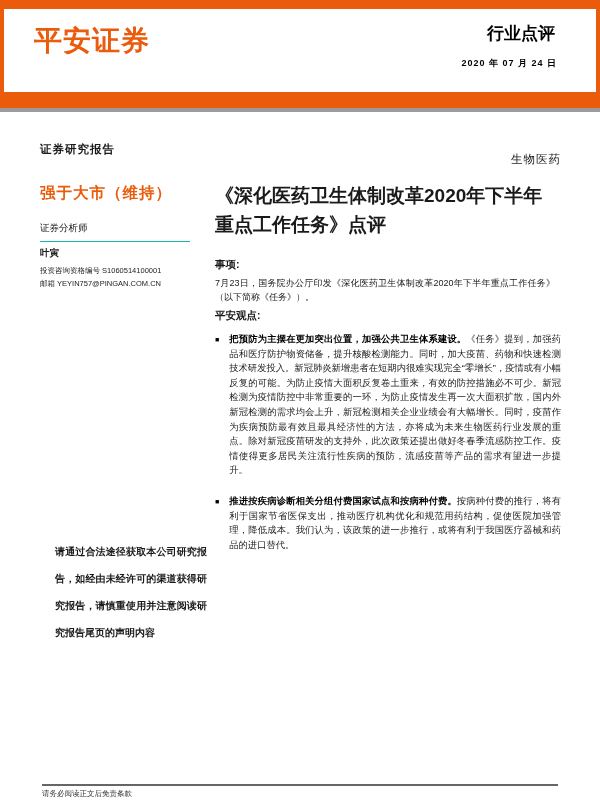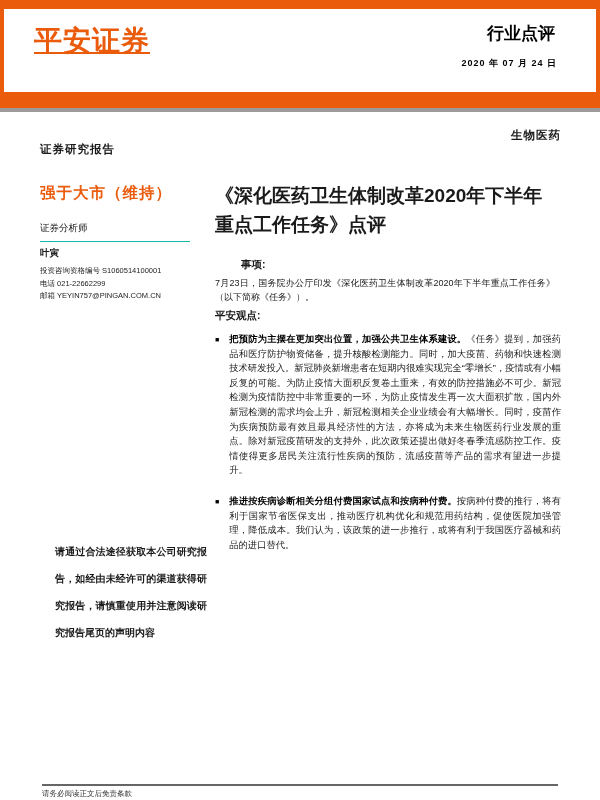--- a/index.html
+++ b/index.html
@@ -10,42 +10,42 @@
     background:#ffffff; overflow:hidden; color:#1a1a1a;
   }
   
   .top-strip   { position:absolute; top:0; left:0; width:600px; height:9px; background:#EA5B0C; }
   .left-strip  { position:absolute; top:0; left:0; width:4px;  height:92px; background:#EA5B0C; }
   .right-strip { position:absolute; top:0; right:0; width:4px; height:92px; background:#EA5B0C; }
   .orange-band { position:absolute; top:92px; left:0; width:600px; height:16px; background:#EA5B0C; }
   .gray-strip  { position:absolute; top:108px; left:0; width:600px; height:4px; background:#9B9B9B; }
   .logo {
     position:absolute; left:34px; top:22px;
-    color:#EA5B0C; font-size:28px; font-weight:bold; letter-spacing:1px;text-decoration:underline;
+    color:#EA5B0C; font-size:28px; font-weight:bold; letter-spacing:1px;
   }
   .report-type { position:absolute; right:45px; top:22px; font-size:17px; font-weight:bold; color:#000; }
   .report-date { position:absolute; right:43px; top:57px; font-size:9px; font-weight:bold; letter-spacing:1px; color:#000; }
 
   
   .sidebar { position:absolute; left:40px; top:0; width:152px; }
   .sb-report-label { position:absolute; top:142px; left:0; font-size:11.5px; font-weight:bold; letter-spacing:1px; }
   .sb-rating { position:absolute; top:183px; left:0; width:170px; font-size:15.5px; font-weight:bold; color:#EA5B0C; letter-spacing:1px; white-space:nowrap; }
   .sb-analyst-label { position:absolute; top:222px; left:0; width:150px; font-size:9.5px; color:#111; border-bottom:1px solid #14b8a6; padding-bottom:6px; }
   .sb-analyst-name { position:absolute; top:247px; left:0; font-size:9.5px; font-weight:bold; }
   .sb-details { position:absolute; top:265px; left:0; width:160px; font-size:7.5px; line-height:12.5px; color:#222; white-space:nowrap; }
   .sb-disclaimer {
     position:absolute; top:538px; left:15px; width:152px;
     font-size:10px; font-weight:bold; line-height:27px; color:#1a1a1a; text-align:justify;
   }
 
   
   .main { position:absolute; left:215px; top:0; width:346px; }
-  .industry { position:absolute; top:128px; right:0; font-size:11.5px; font-weight:bold; letter-spacing:1px; }
+  .industry { position:absolute; top:152px; right:0; font-size:11.5px; font-weight:normal; letter-spacing:1px; }
   .doc-title { position:absolute; top:181px; left:0; width:346px; font-size:19px; font-weight:bold; line-height:29px; }
-  .event-label   { position:absolute; top:258px; left:0; font-size:10.5px; font-weight:bold;margin-left:26px; }
+  .event-label   { position:absolute; top:258px; left:0; font-size:10.5px; font-weight:bold; }
   .event-body    { position:absolute; top:277px; left:0; width:340px; font-size:9px; line-height:13.5px; text-align:justify; }
   .opinion-label { position:absolute; top:309px; left:0; font-size:10.5px; font-weight:bold; }
   .bullets { position:absolute; top:332px; left:0; width:346px; }
   .bullet { display:flex; gap:10px; margin-bottom:16px; }
   .bullet-marker { flex:0 0 auto; font-size:7px; line-height:14.6px; margin-top:1px; color:#000; }
   .bullet-text { flex:1 1 auto; font-size:9.3px; line-height:14.6px; text-align:justify; color:#1a1a1a; }
   .bullet-text b { color:#000; }
 
   
   .footer-rule { position:absolute; left:42px; right:42px; top:784px; border-top:2px solid #666; }
@@ -67,21 +67,20 @@
   <div class="orange-band"></div>
   <div class="gray-strip"></div>
 
   <div class="sidebar">
     <div class="sb-report-label">证券研究报告</div>
     <div class="sb-rating">强于大市（维持）</div>
     <div class="sb-analyst-label">证券分析师</div>
     <div class="sb-analyst-name">叶寅</div>
     <div class="sb-details">
       <div>投资咨询资格编号 S1060514100001</div>
-      <div>电话 021-22662299</div>
       <div>邮箱 YEYIN757@PINGAN.COM.CN</div>
     </div>
     <div class="sb-disclaimer">请通过合法途径获取本公司研究报告，如经由未经许可的渠道获得研究报告，请慎重使用并注意阅读研究报告尾页的声明内容</div>
   </div>
 
   <div class="main">
     <div class="industry">生物医药</div>
     <div class="doc-title">《深化医药卫生体制改革2020年下半年重点工作任务》点评</div>
 
     <div class="event-label">事项:</div>

